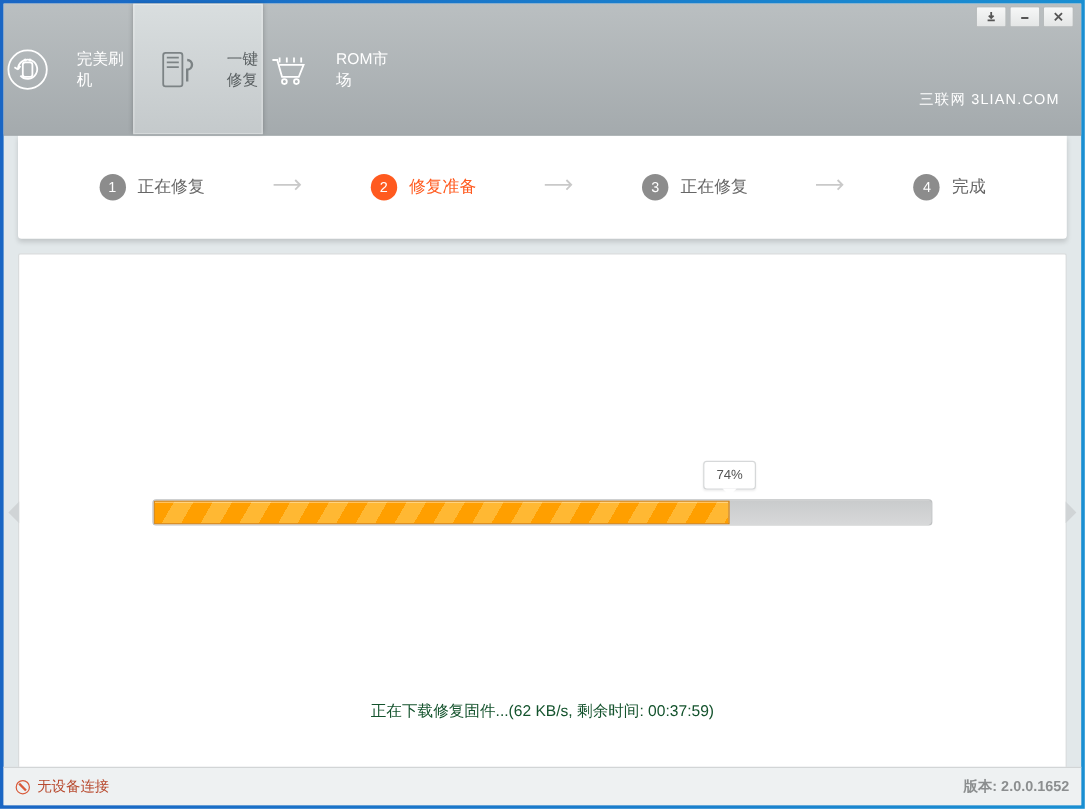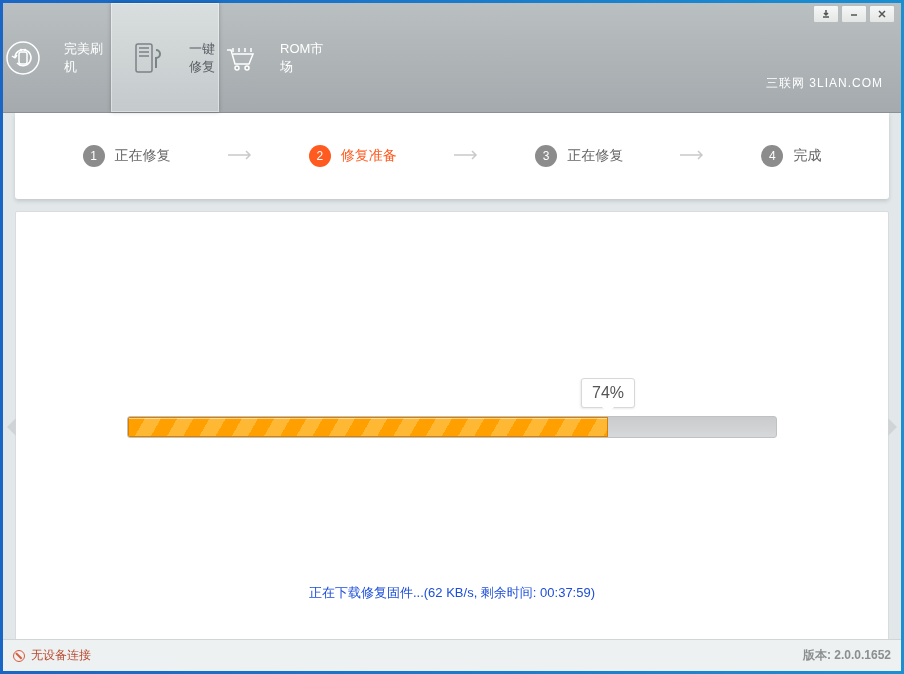--- a/index.html
+++ b/index.html
@@ -131,36 +131,36 @@
   }
   .tooltip {
     position: absolute;
     bottom: 30px;
     left: 74%;
     transform: translateX(-50%);
     background: #fff;
     border: 1px solid #d6d8d9;
     border-radius: 3px;
     padding: 5px 10px;
-    font-size: 16px;
+    font-size: 11px;
     color: #555;
     box-shadow: 0 1px 2px rgba(0,0,0,0.08);
   }
   .tooltip::after {
     content: "";
     position: absolute;
     left: 50%; bottom: -6px;
     transform: translateX(-50%);
     width: 0; height: 0;
     border-left: 6px solid transparent;
     border-right: 6px solid transparent;
     border-top: 6px solid #fff;
   }
   .status-text {
-    color: #1d4ed8; font-size: 13px;
+    color: #14532d; font-size: 13px;
     margin-top: 130px;
     position: absolute;
     bottom: 40px;
   }
   
   .footer {
     position: absolute; left: 0; right: 0; bottom: 0;
     height: 32px;
     background: #eef1f2;
     border-top: 1px solid #d2d5d6;

